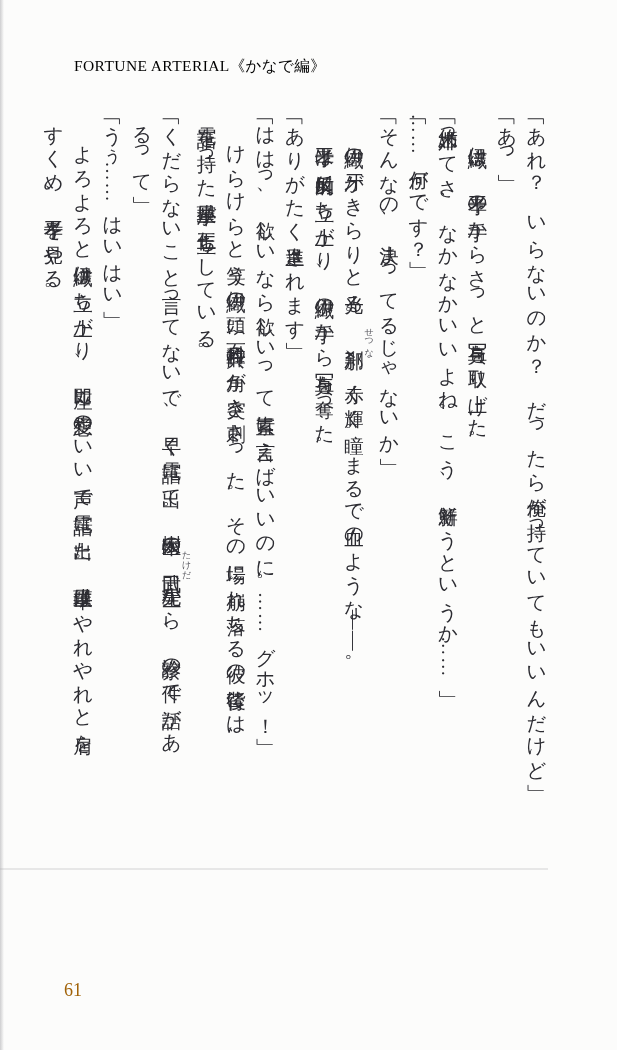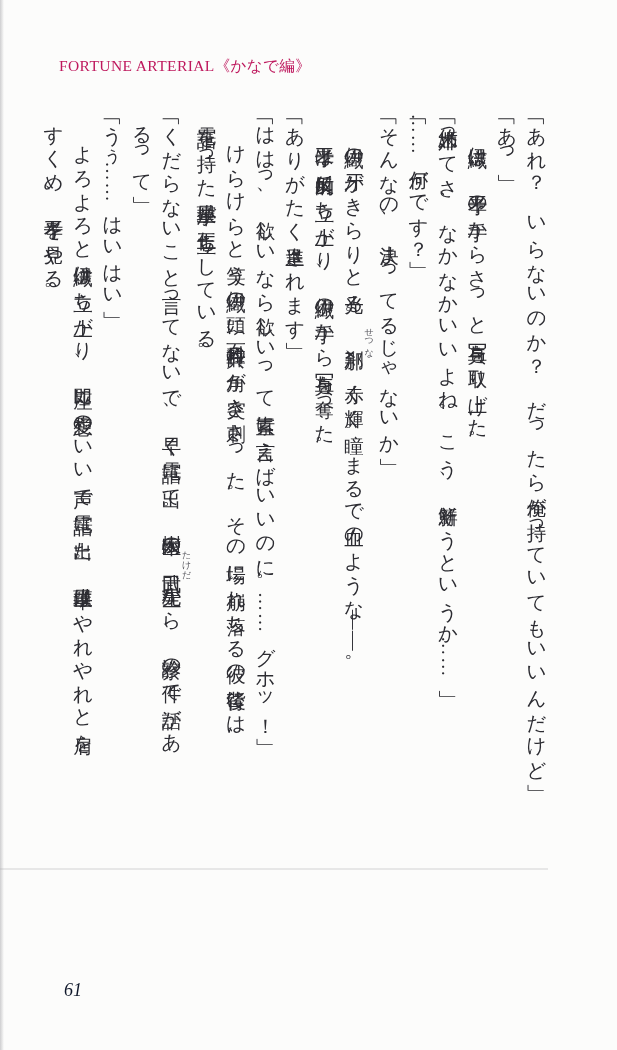--- a/index.html
+++ b/index.html
@@ -13,23 +13,23 @@
   
   .left-edge {
     position: absolute; left: 0; top: 0; width: 4px; height: 100%;
     background: linear-gradient(to right, rgba(150,150,155,0.45), rgba(150,150,155,0));
   }
   .crease {
     position: absolute; top: 868px; left: 0; width: 548px; height: 2px;
     background: rgba(175,175,178,0.28);
   }
   .running-header {
-    position: absolute; top: 56px; left: 59px;
+    position: absolute; top: 56px; left: 74px;
     font-size: 15.5px; letter-spacing: 0.4px;
-    color: #be185d;
+    color: #000000;
     white-space: nowrap;
     text-align: right;
   }
   .text-block {
     position: absolute; top: 112px; right: 66px;
     height: 906px;
     writing-mode: vertical-rl;
     text-orientation: mixed;
     font-size: 19.5px;
     line-height: 29.5px;
@@ -39,22 +39,22 @@
   }
   .tline { white-space: nowrap; }
   .tline.indent { text-indent: 1em; }
   ruby { ruby-align: center; }
   rt {
     font-size: 9px; letter-spacing: 0; color: #55555c;
     font-family: "Liberation Serif", "DejaVu Serif", serif;
   }
   .page-number {
     position: absolute; left: 64px; top: 980px;
-    font-size: 18px; font-style: italic;
-    color: #0f172a;
+    font-size: 18px; 
+    color: #a16207;
   }
 </style>
 </head>
 <body>
 
 <div class="left-edge"></div>
 <div class="crease"></div>
 
 <div class="running-header">FORTUNE ARTERIAL《かなで編》</div>
 

